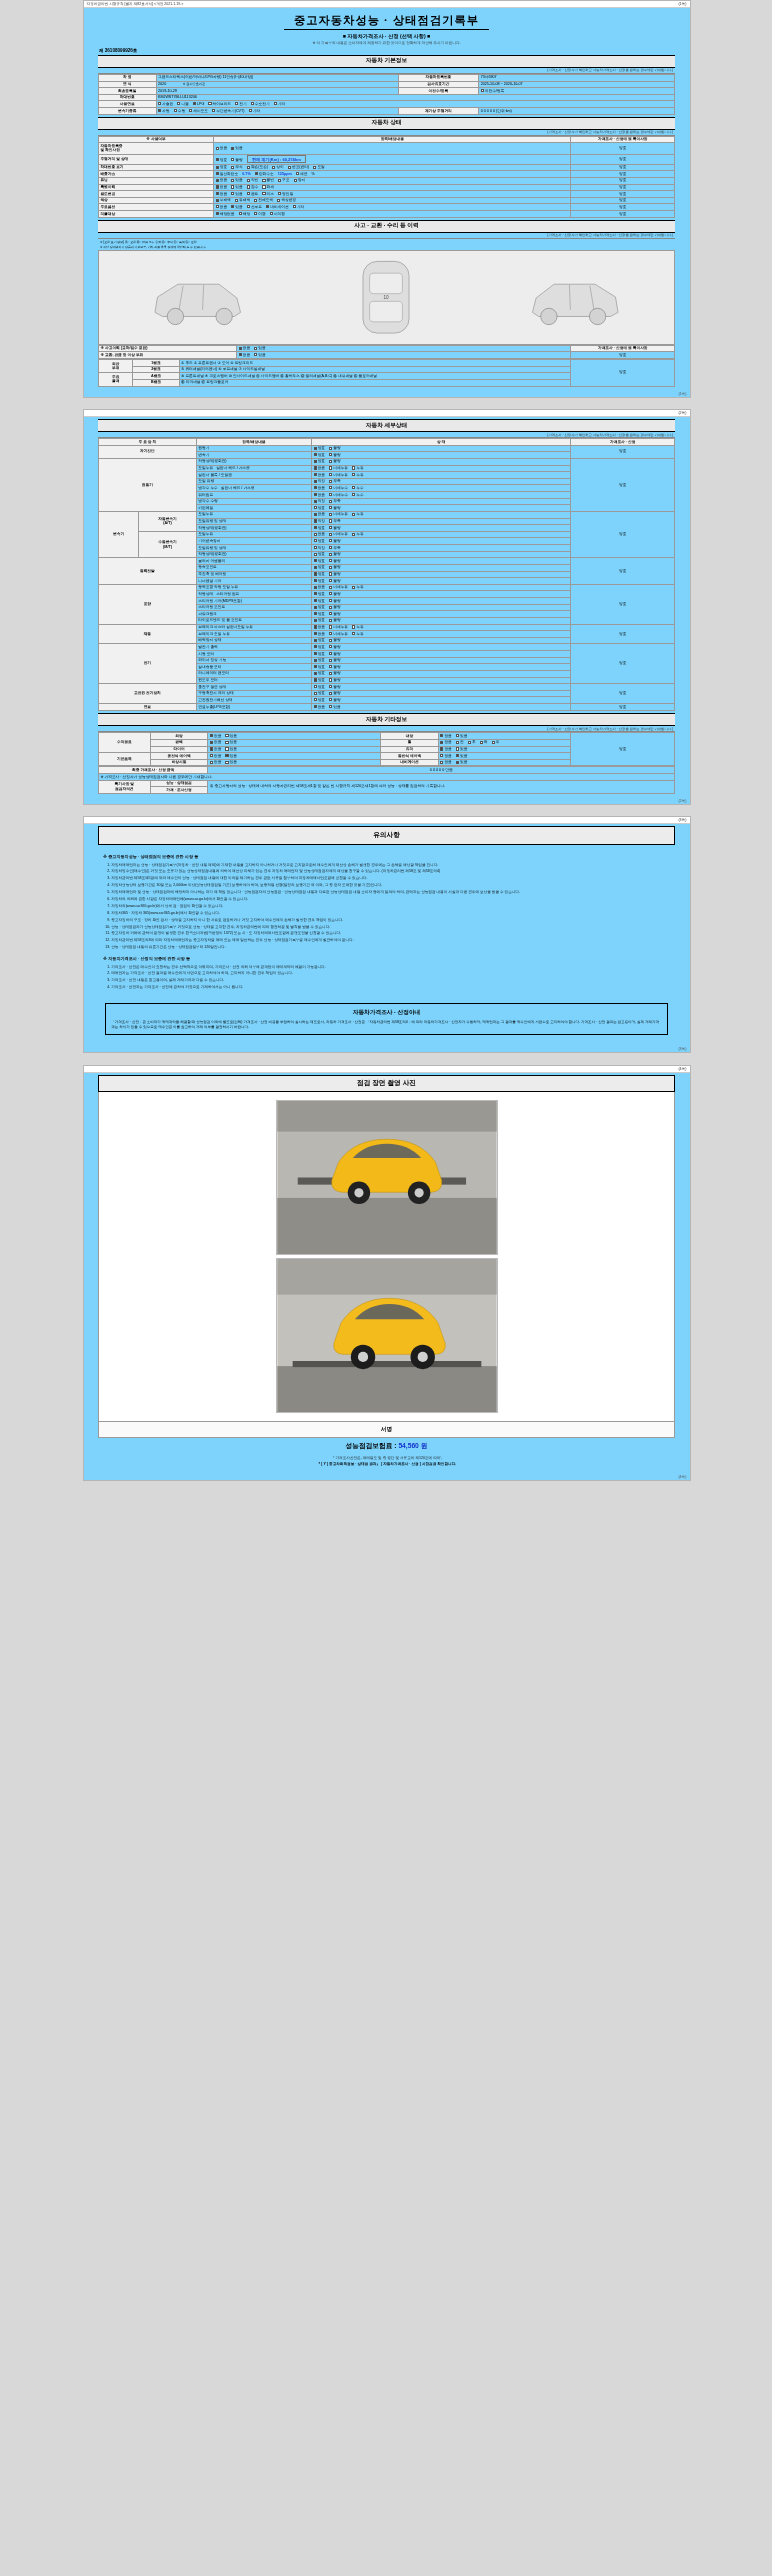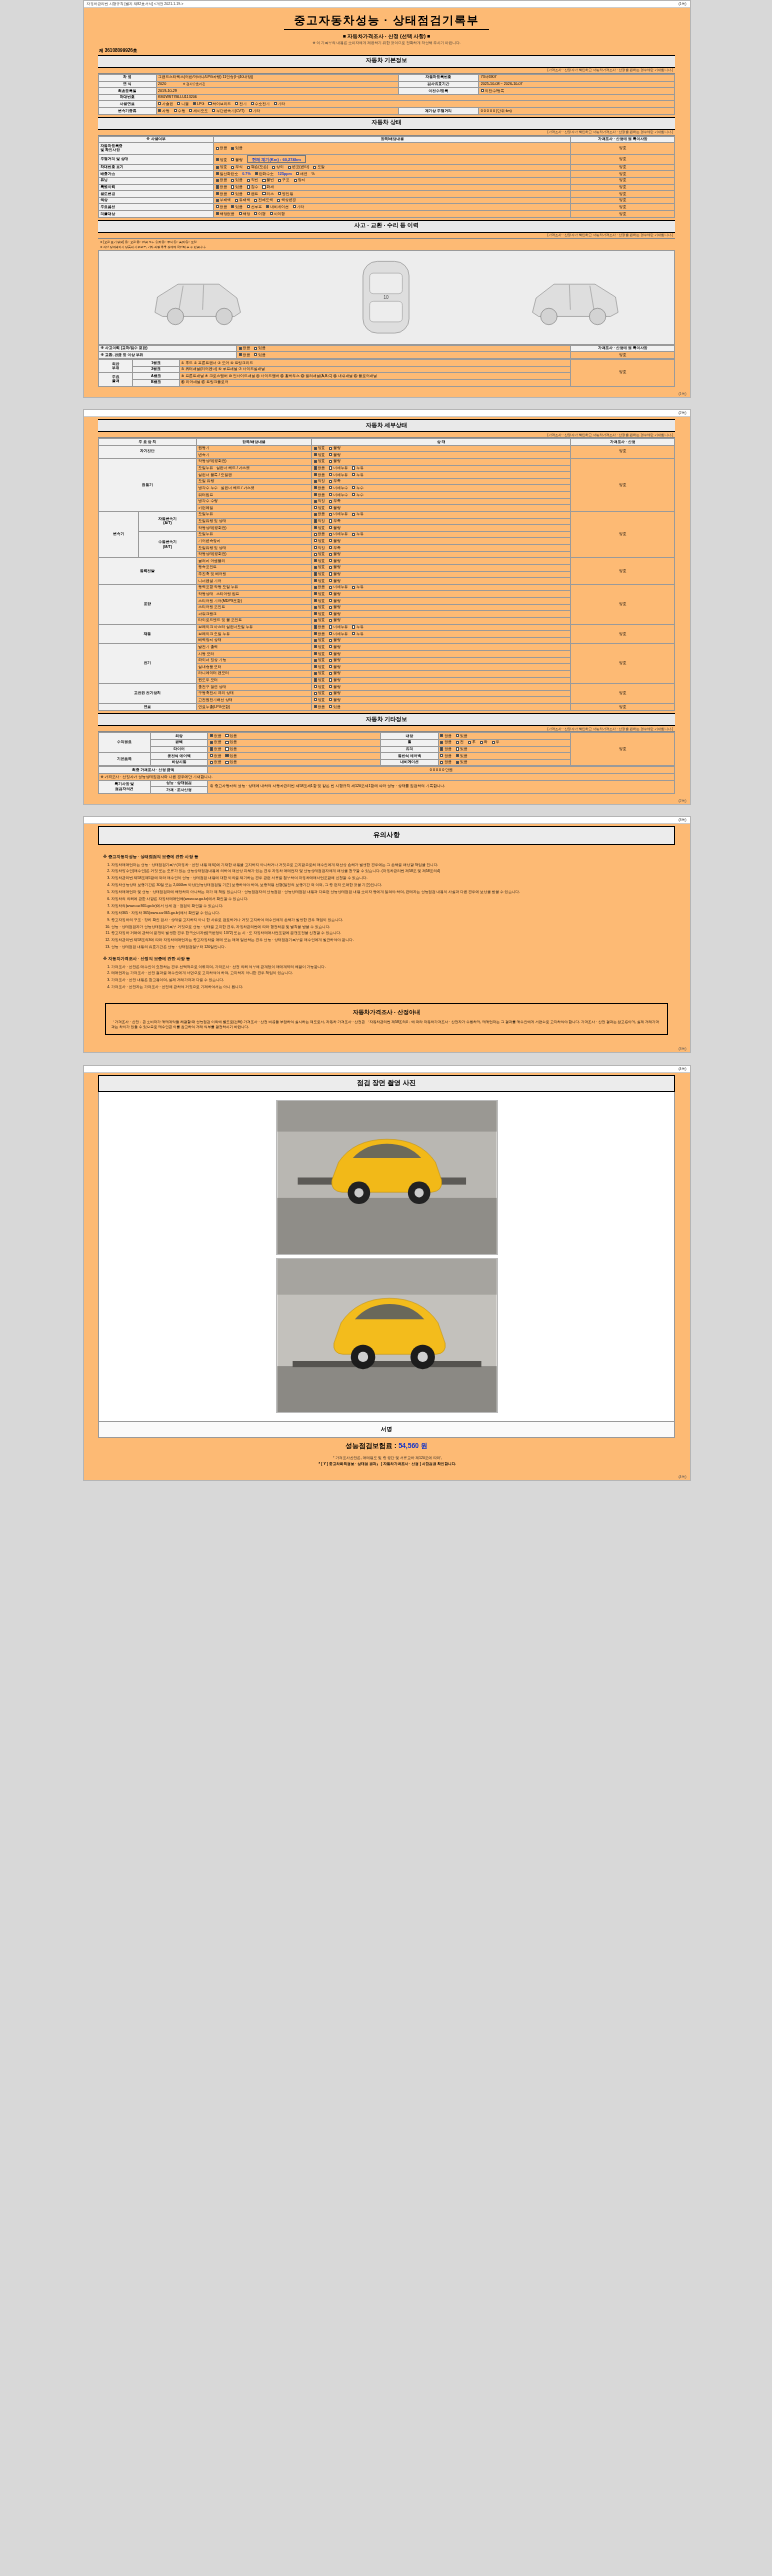--- a/index.html
+++ b/index.html
@@ -5,21 +5,21 @@
   * { box-sizing: border-box; }
   html, body {
     margin: 0; padding: 0;
     background: #d8d8d8;
     font-family: "Liberation Sans", "DejaVu Sans", sans-serif;
   }
   body { width: 773px; }
   .page {
     width: 608px;
     margin: 0 auto 11.3px auto;
-    background: #fdba74;
+    background: #7dd3fc;
     border: 0.5px solid #b5b5b5;
     padding: 0;
     position: relative;
   }
   .page-top-bar {
     font-size: 3.6px; color: #333; padding: 1px 3.1px;
     border-bottom: 0.5px solid #ccc; display: flex; justify-content: space-between;
     background: #fff;
   }
   .page-bot-bar {

